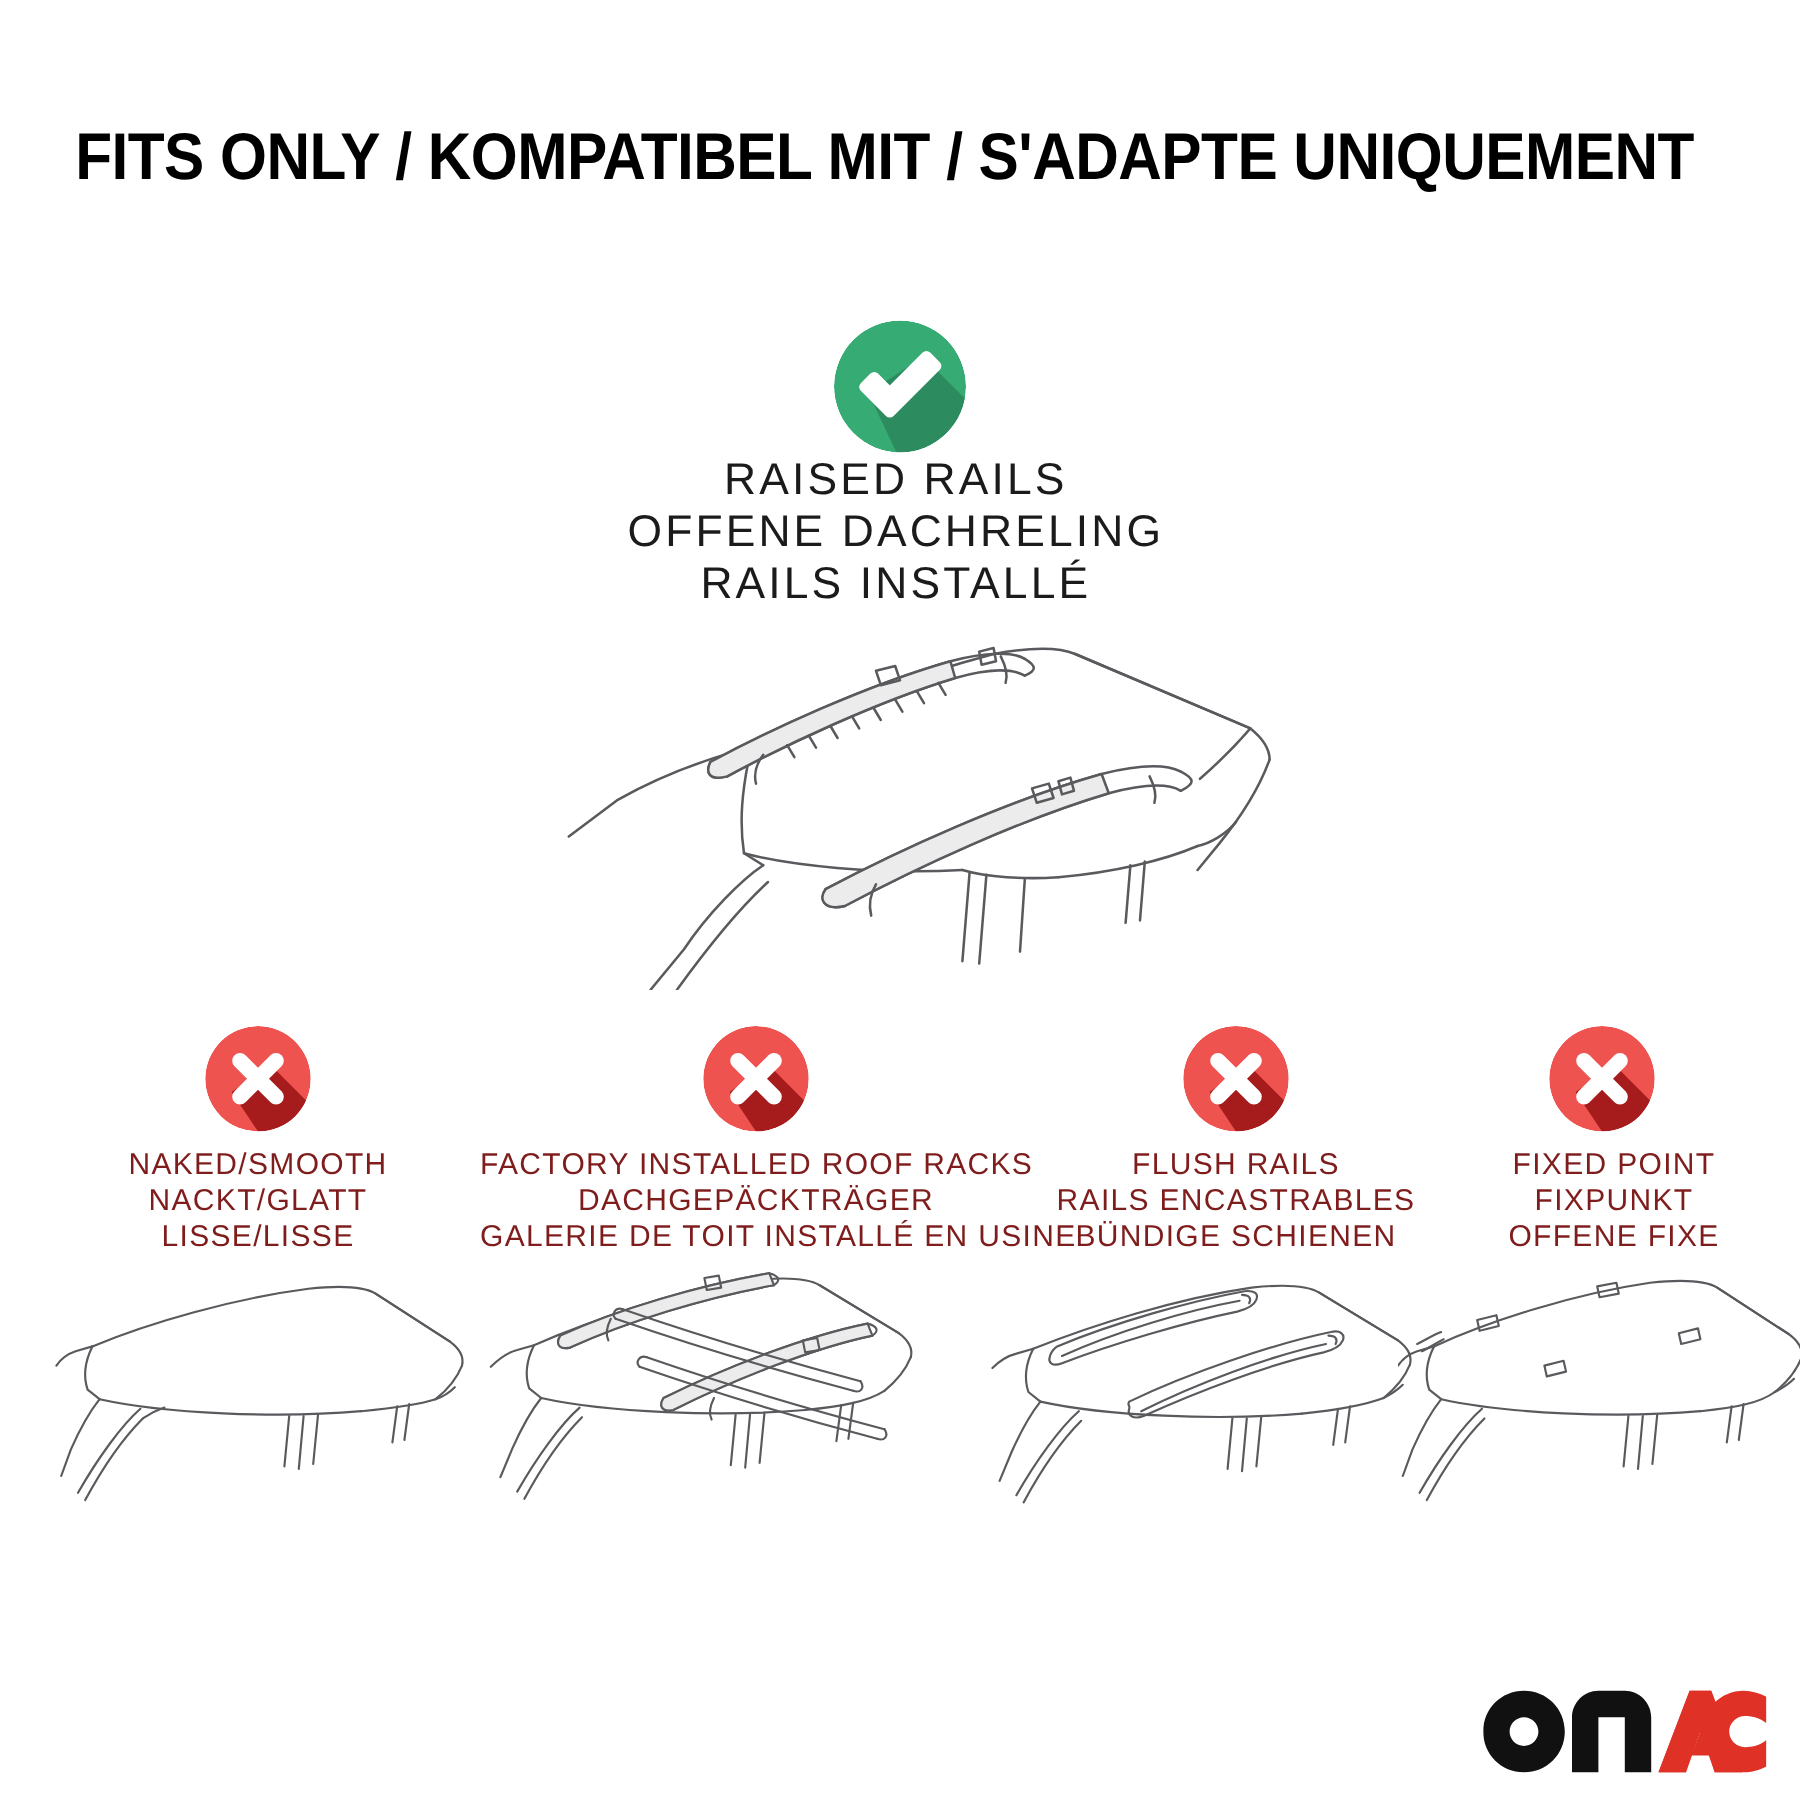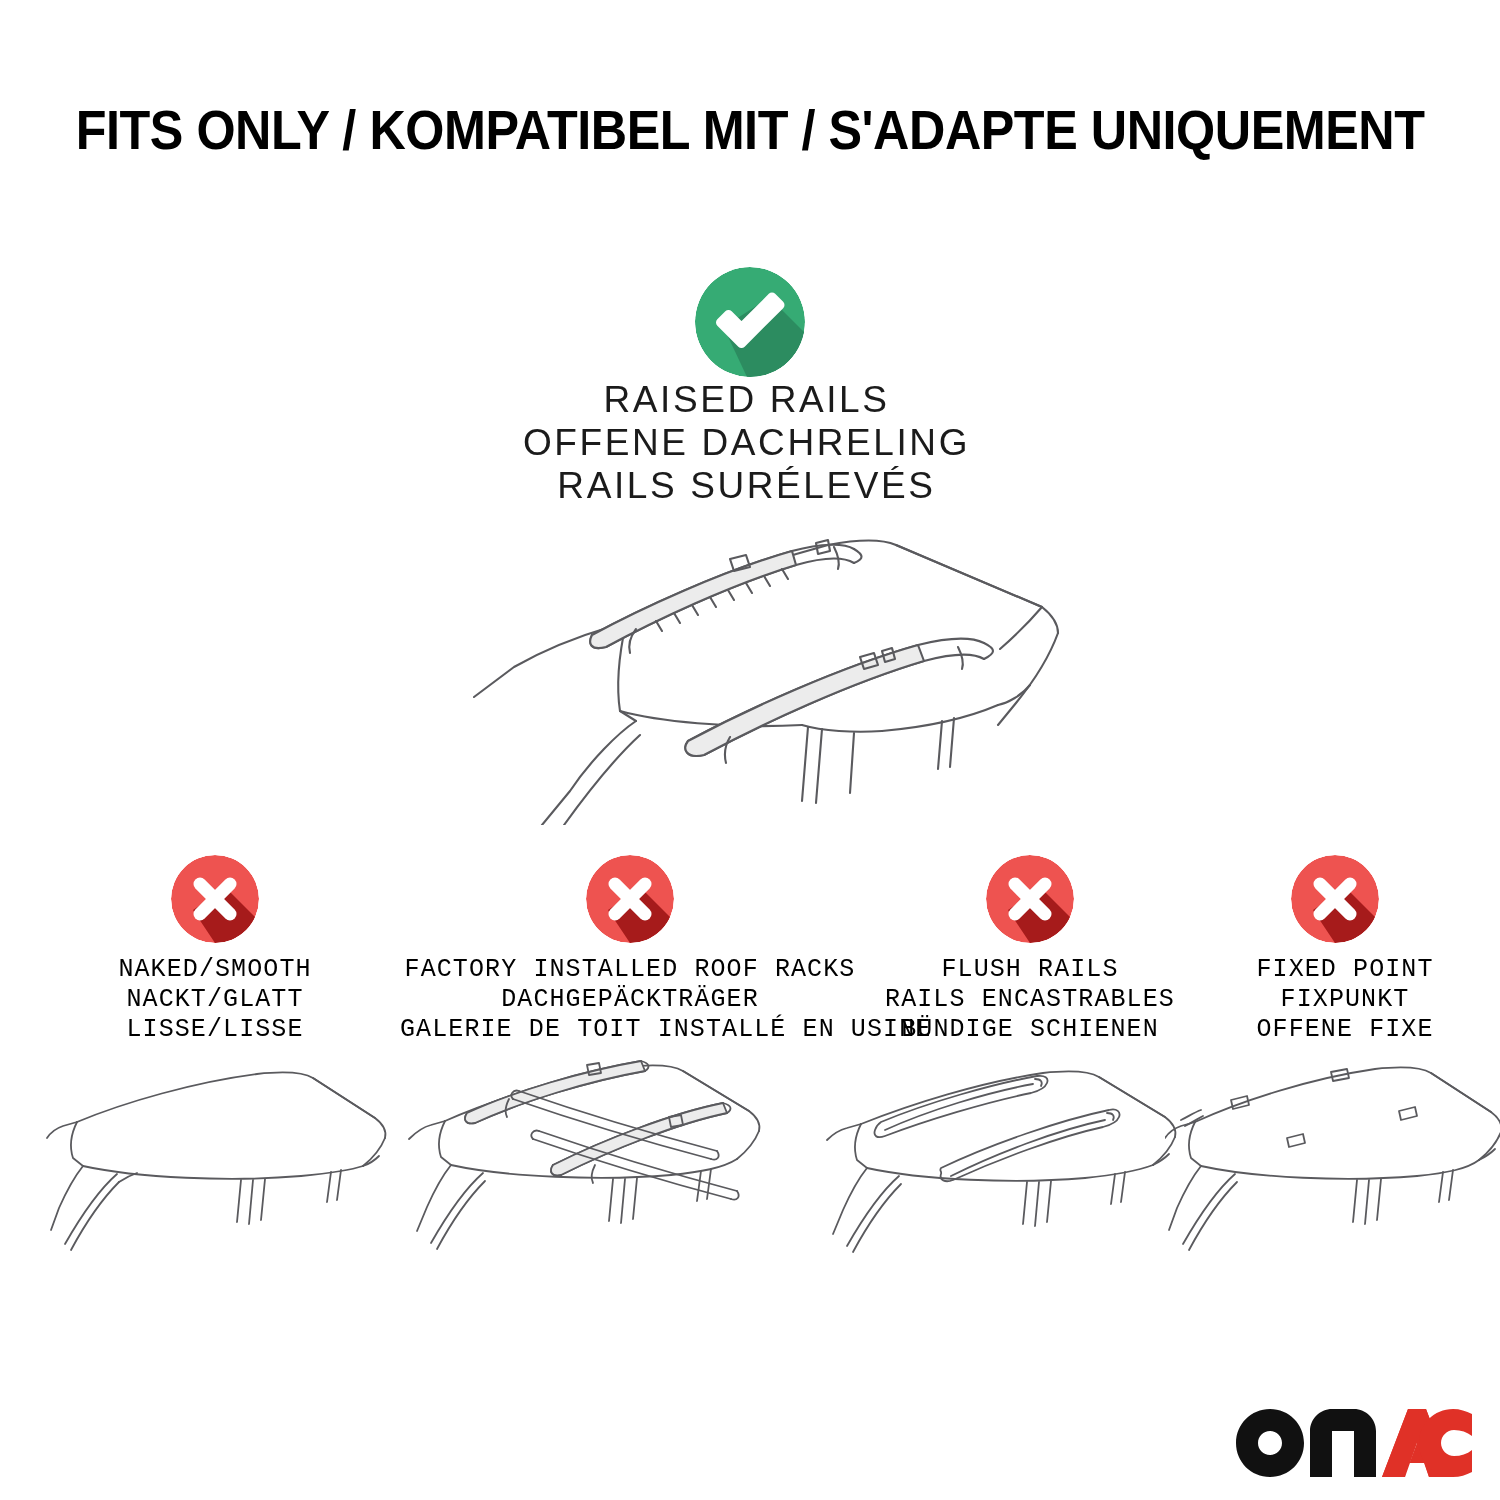--- a/index.html
+++ b/index.html
@@ -13,21 +13,21 @@
     position: relative;
     overflow: hidden;
     font-family: "Liberation Sans", sans-serif;
     -webkit-font-smoothing: antialiased;
   }
 
   
   #title-bar {
     position: absolute;
     left: 0; top: 98px;
-    width: 1500px;
+    width: 1371px;
     text-align: center;
   }
   #page-title {
     display: inline-block;
     font-family: "Liberation Sans", sans-serif;
     font-weight: bold;
     font-size: 55px;
     line-height: 64px;
     letter-spacing: -0.5px;
     color: #000000;
@@ -84,26 +84,26 @@
   
   .reject-col { position: absolute; top: 855px; }
   .reject-col .status-icon { top: 0; width: 88px; height: 88px; }
   .reject-text {
     position: absolute;
     top: 100px;
     width: 100%;
     text-align: center;
   }
   .small-label-line {
-    font-family: Liberation Mono, monospace;
+    font-family: Liberation Sans, sans-serif;
     font-weight: 300;
     font-size: 25px;
     line-height: 30px;
     letter-spacing: 1.1px;
-    color: #000000;
+    color: #7f1d1d;
     white-space: nowrap;
   }
 
   #col-naked      { left: 20px;   width: 390px; }
   #col-naked .status-icon   { left: 151px; }
   #col-factory    { left: 400px;  width: 460px; }
   #col-factory .status-icon { left: 186px; }
   #col-flush      { left: 860px;  width: 340px; }
   #col-flush .status-icon   { left: 126px; }
   #col-fixed      { left: 1200px; width: 290px; }
@@ -142,21 +142,21 @@
       <path d="M74.5 30.5 L110 66 L110 110 L52 110 L28.5 60 Z" fill="#2C8C60"></path>
 
       <path d="M25.5 55.5 L33.5 47.5 L46.5 60.5 L77 30 L85 38 L46.5 76.5 Z" fill="#FFFFFF" stroke="#FFFFFF" stroke-width="9" stroke-linejoin="round" stroke-linecap="round"></path>
     </g>
   </svg>
 </div>
 
 <div id="approved-label">
   <div class="big-label-line">RAISED RAILS</div>
   <div class="big-label-line">OFFENE DACHRELING</div>
-  <div class="big-label-line">RAILS SURÉLEVÉS</div>
+  <div class="big-label-line">RAILS INSTALLÉ</div>
 </div>
 
 <div class="roof-art" id="approved-art">
   <svg viewBox="0 0 650 300" aria-hidden="true">
     <g stroke-width="2.1">
 
       <path d="M196 98 C250 68 330 38 398 20 C430 14 452 14 466 20 L612 82"></path>
       <path d="M196 98 C188 134 186 160 190 186 L206 196"></path>
       <path d="M190 186 C226 196 300 204 372 200"></path>
 

